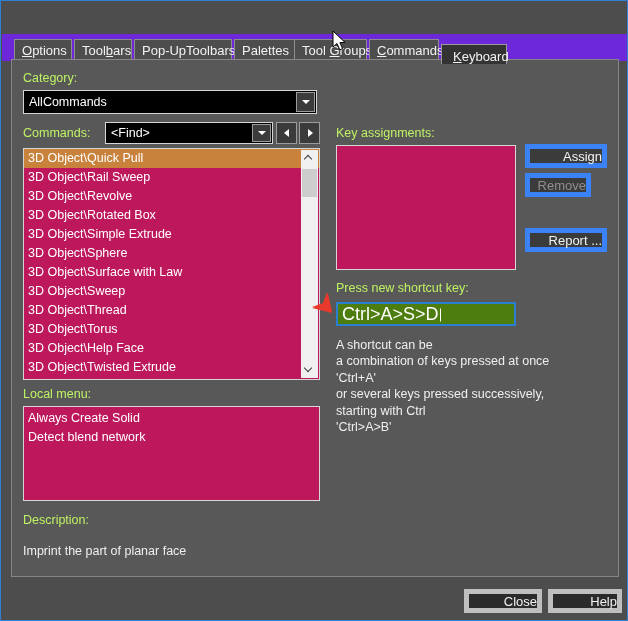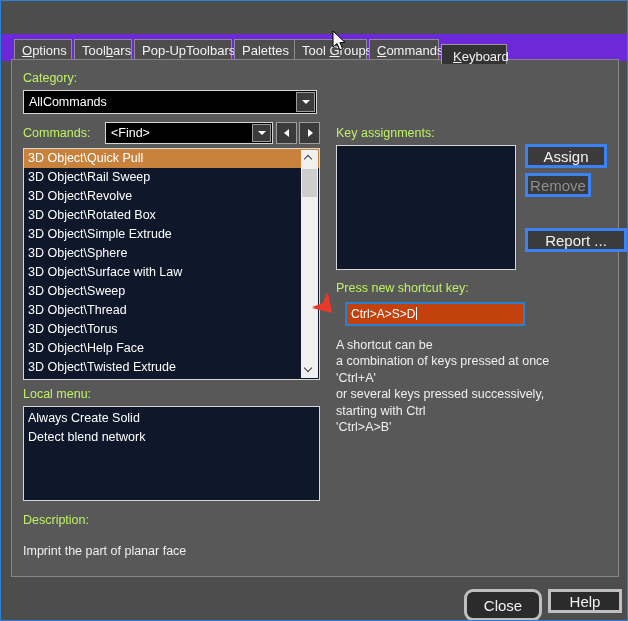--- a/index.html
+++ b/index.html
@@ -147,21 +147,21 @@
     margin-left: -2px; margin-top: -4px;
     width:0;height:0;
     border-top: 4px solid transparent;
     border-bottom: 4px solid transparent;
     border-left: 5px solid #ffffff;
   }
 
   
   .listbox {
     position: absolute;
-    background: #0f172a;
+    background: #be185d;
     border: 1px solid #d6d6d6;
     box-sizing: border-box;
     overflow: hidden;
   }
   .lrow {
     color: #ffffff;
     font-size: 12.5px;
     line-height: 19px;
     height: 19px;
     padding-left: 4px;
@@ -197,45 +197,44 @@
     position: absolute;
     left: 1px; width: 15px;
     background: #cdcdcd;
     cursor: default;
   }
 
   
   .btn {
     position: absolute;
     background: #3b3b3b;
-    border: 3px solid #3b82f6;
+    border: 5px solid #3b82f6;
     box-sizing: border-box;
     color: #f2f2f2;
-    font-size: 15px;
-    text-align: center;
+    font-size: 13px;
+    text-align: right;
     cursor: default;
     white-space: nowrap;
   }
   .btn span {
     position:absolute; left:0; right:0; top:50%;
     transform: translateY(-50%);
   }
   .btn.disabled { color: #8f8f8f; }
   .btn.dark { background: #2b2b2b; border-color: #bfbfbf; }
 
   
   .shortcut {
     position: absolute;
-    background: #c2410c;
+    background: #4d7c0f;
     border: 2px solid #2a7fd0;
     box-sizing: border-box;
     color: #ffffff;
-    font-size: 12px;
+    font-size: 18px;
     cursor: text;
-    margin-left: 9px;
   }
   .shortcut .txt {
     position: absolute;
     left: 4px; top: 50%;
     transform: translateY(-50%);
     white-space: nowrap;
   }
   .shortcut .caret {
     display: inline-block;
     width: 1px;
@@ -355,39 +354,39 @@
 
     <div class="lbl" style="left:324px; top:66px;">Key assignments:</div>
     <div class="listbox" style="left:324px; top:85px; width:180px; height:125px;"></div>
 
     <div class="btn" style="left:513px; top:84px; width:82px; height:24px;">
       <span>Assign</span>
     </div>
     <div class="btn disabled" style="left:513px; top:113px; width:66px; height:24px;">
       <span>Remove</span>
     </div>
-    <div class="btn" style="left:513px; top:168px; width:102px; height:24px;">
+    <div class="btn" style="left:513px; top:168px; width:82px; height:24px;">
       <span>Report ...</span>
     </div>
 
     <div class="lbl" style="left:324px; top:221px;">Press new shortcut key:</div>
     <div class="shortcut" style="left:324px; top:242px; width:180px; height:24px;">
       <div class="txt"><span>Ctrl&gt;A&gt;S&gt;D</span><span class="caret"></span></div>
     </div>
 
     <div class="helptext" style="left:324px; top:277px;">A shortcut can be
 a combination of keys pressed at once
 'Ctrl+A'
 or several keys pressed successively,
 starting with Ctrl
 'Ctrl&gt;A&gt;B'</div>
   </div>
 
   <div class="bottombar">
-    <div class="btn dark" style="left:462px; top:11px; width:78px; height:32px;border-radius:9px;">
+    <div class="btn dark" style="left:462px; top:11px; width:78px; height:24px;">
       <span>Close</span>
     </div>
     <div class="btn dark" style="left:546px; top:11px; width:74px; height:24px;">
       <span>Help</span>
     </div>
   </div>
 
   <svg class="arrow" style="left:298px; top:278px;" width="42" height="42" viewBox="0 0 42 42">
     <path d="M2 2 L24 24 L28 13 L33 33 L13 28 L24 24 Z" fill="#e8392c"></path>
     <path d="M1 1 L26 26 L26 26 L13 29 L33 34 L29 14 L26 26 Z" fill="#e8392c"></path>

